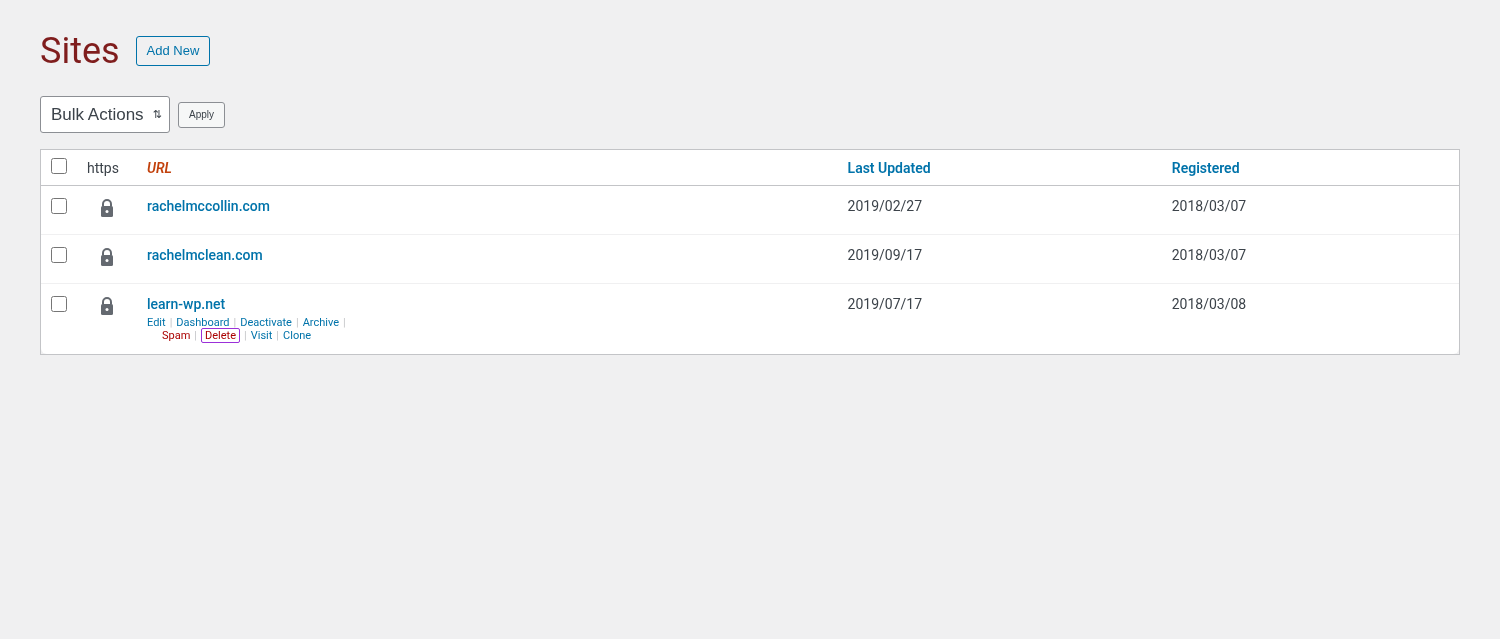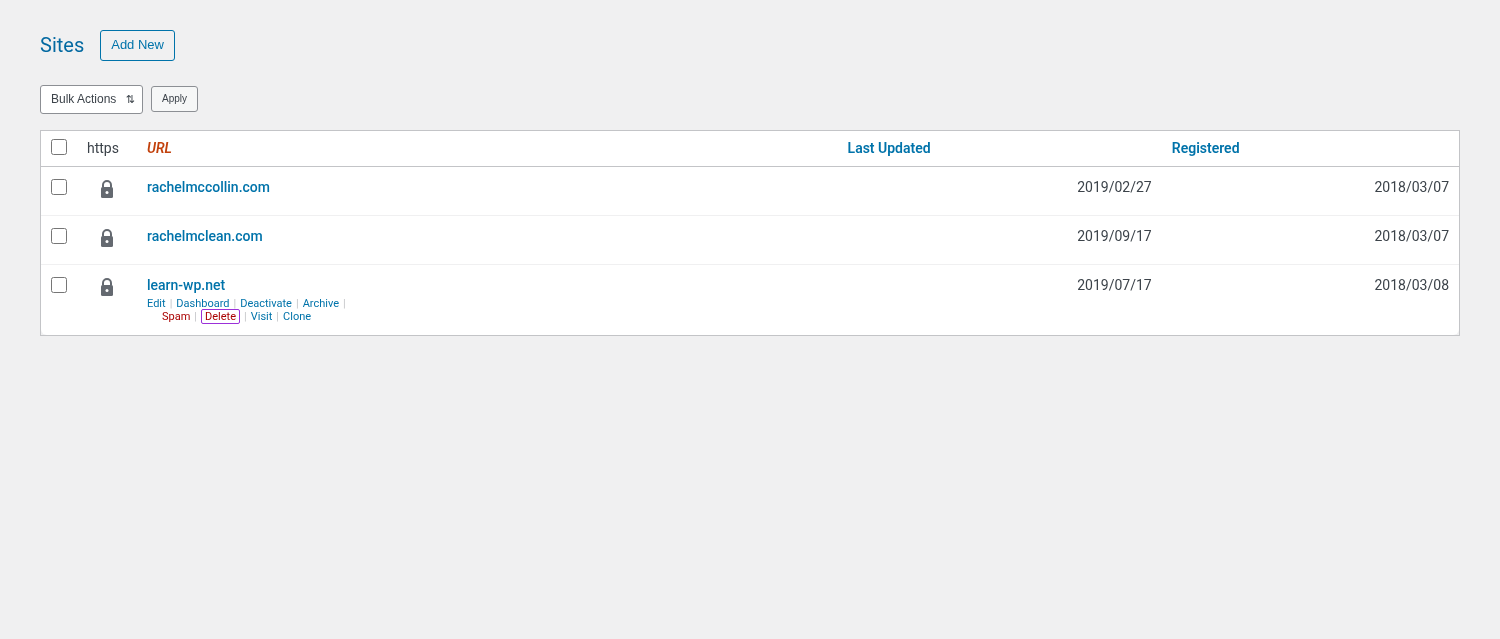--- a/index.html
+++ b/index.html
@@ -12,23 +12,23 @@
     }
 
     .page-header {
       display: flex;
       align-items: center;
       gap: 16px;
       margin-bottom: 24px;
     }
 
     .page-title {
-      font-size: 20px;
+      font-size: 36px;
       font-weight: 400;
-      color: #0369a1;
+      color: #7f1d1d;
     }
 
     .add-new-btn {
       border: 1px solid #0073aa;
       background: transparent;
       color: #0073aa;
       font-size: 13px;
       padding: 4px 10px;
       border-radius: 3px;
       cursor: pointer;
@@ -43,21 +43,21 @@
       margin-bottom: 16px;
     }
 
     .bulk-actions-select {
       appearance: none;
       -webkit-appearance: none;
       background: #fff;
       border: 1px solid #8c8f94;
       border-radius: 3px;
       padding: 4px 24px 4px 10px;
-      font-size: 12px;
+      font-size: 17px;
       color: #3c434a;
       cursor: pointer;
       position: relative;
       background-image: none;
       line-height: 1.6;
     }
 
     .bulk-actions-wrapper {
       position: relative;
       display: inline-flex;
@@ -169,21 +169,20 @@
       color: #a00;
       text-decoration: none;
       border: 1px solid #9b30d9;
       padding: 0px 3px;
       border-radius: 2px;
     }
 
     .date-cell {
       color: #3c434a;
       white-space: nowrap;
-      text-align: right;
     }
 
     input[type="checkbox"] {
       width: 16px;
       height: 16px;
       cursor: pointer;
     }
 
     .table-wrapper {
       border: 1px solid #c3c4c7;

